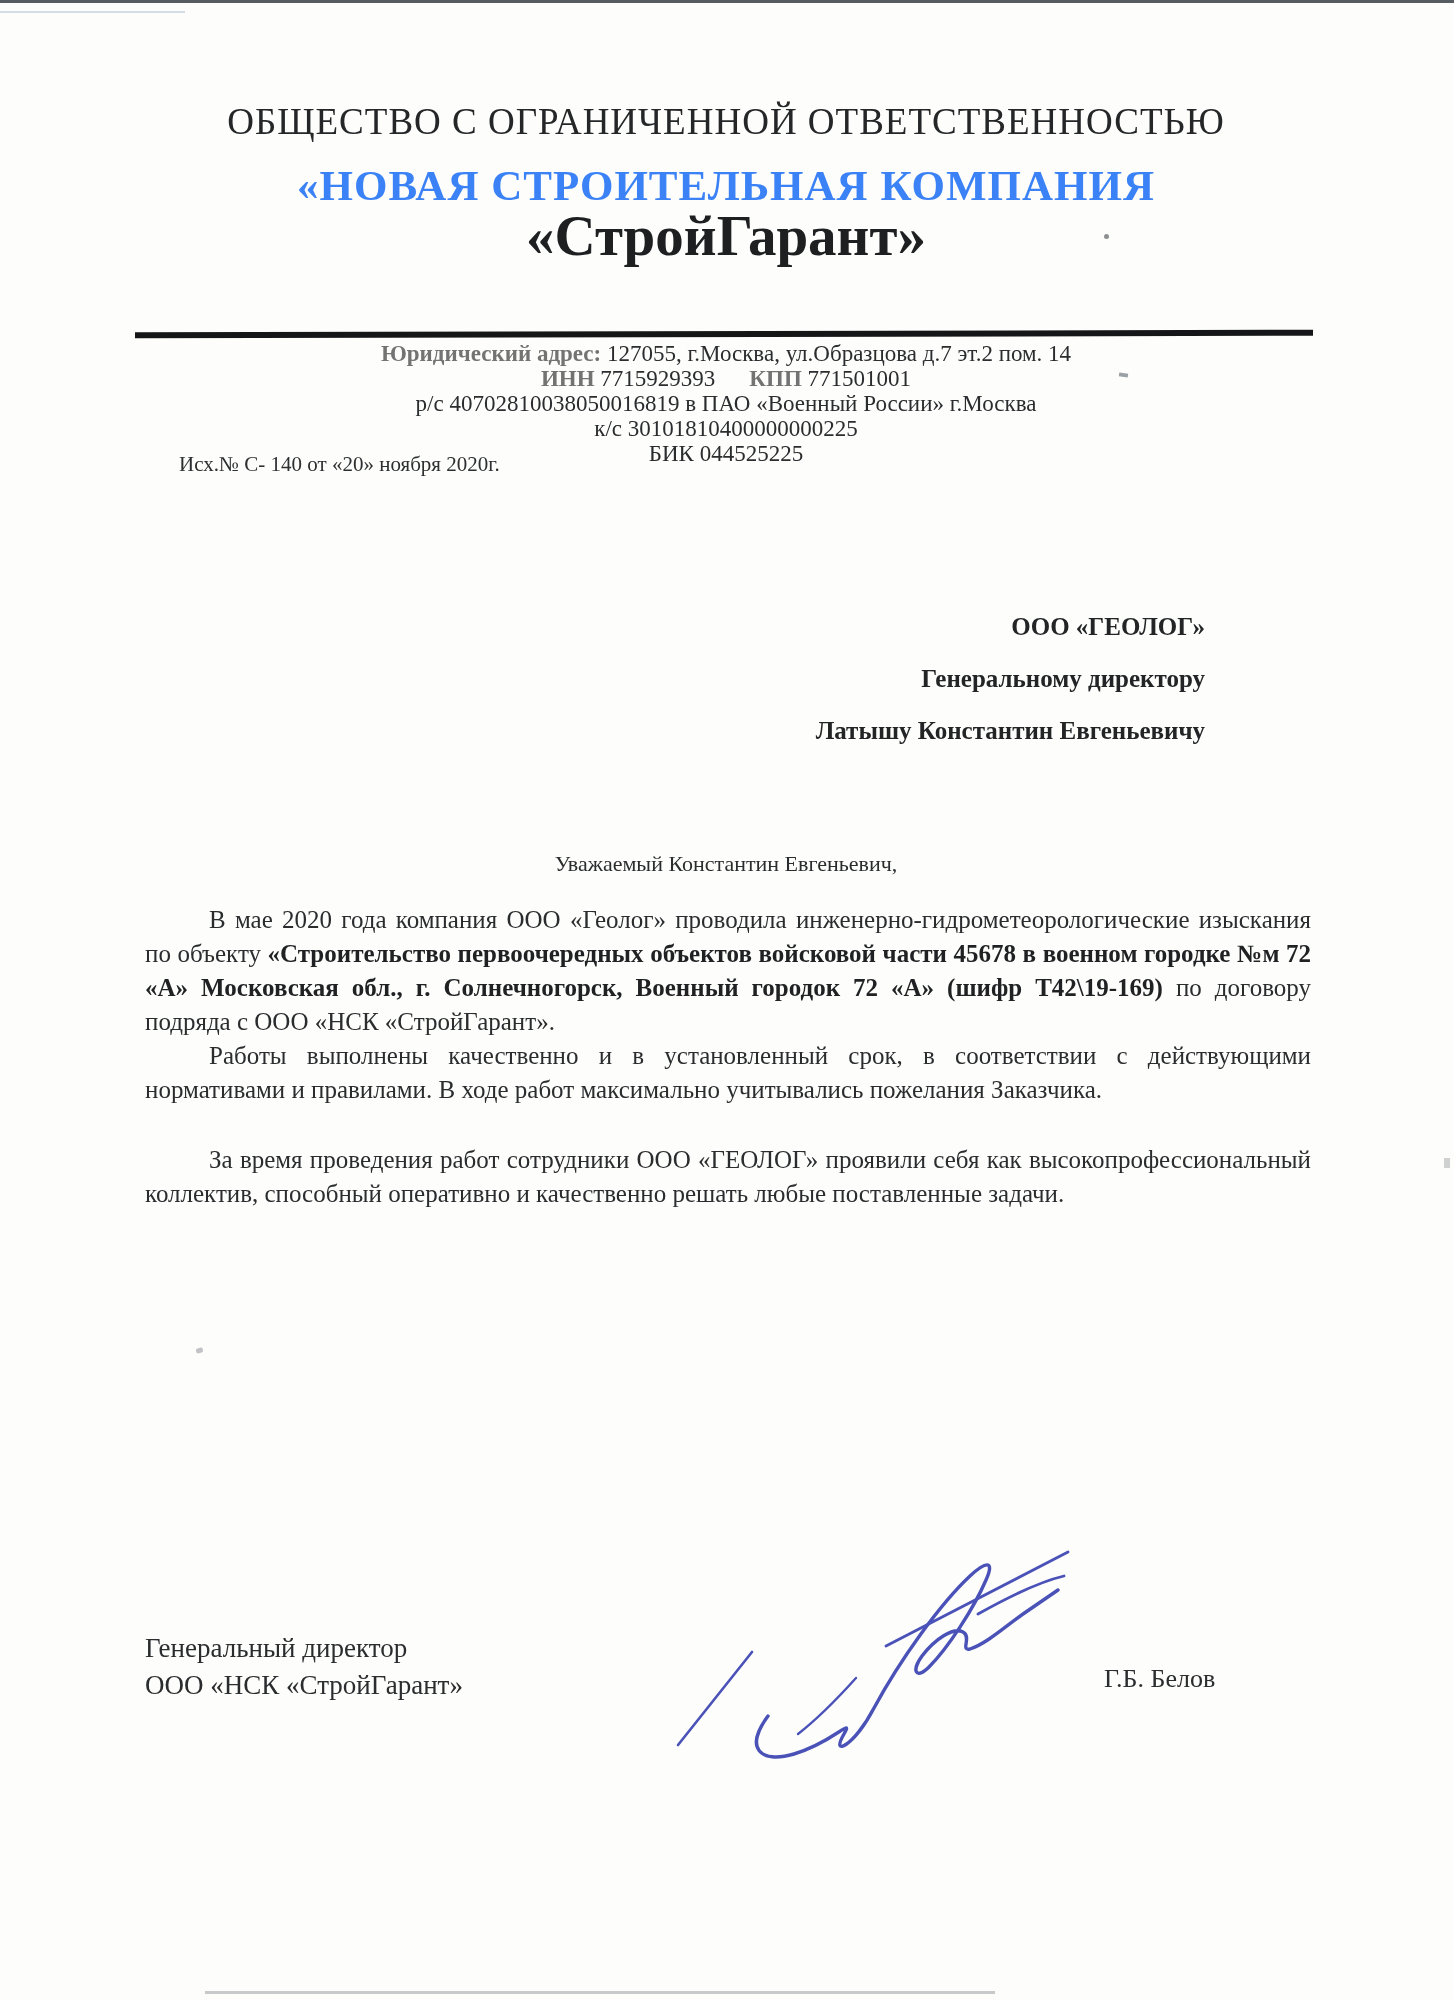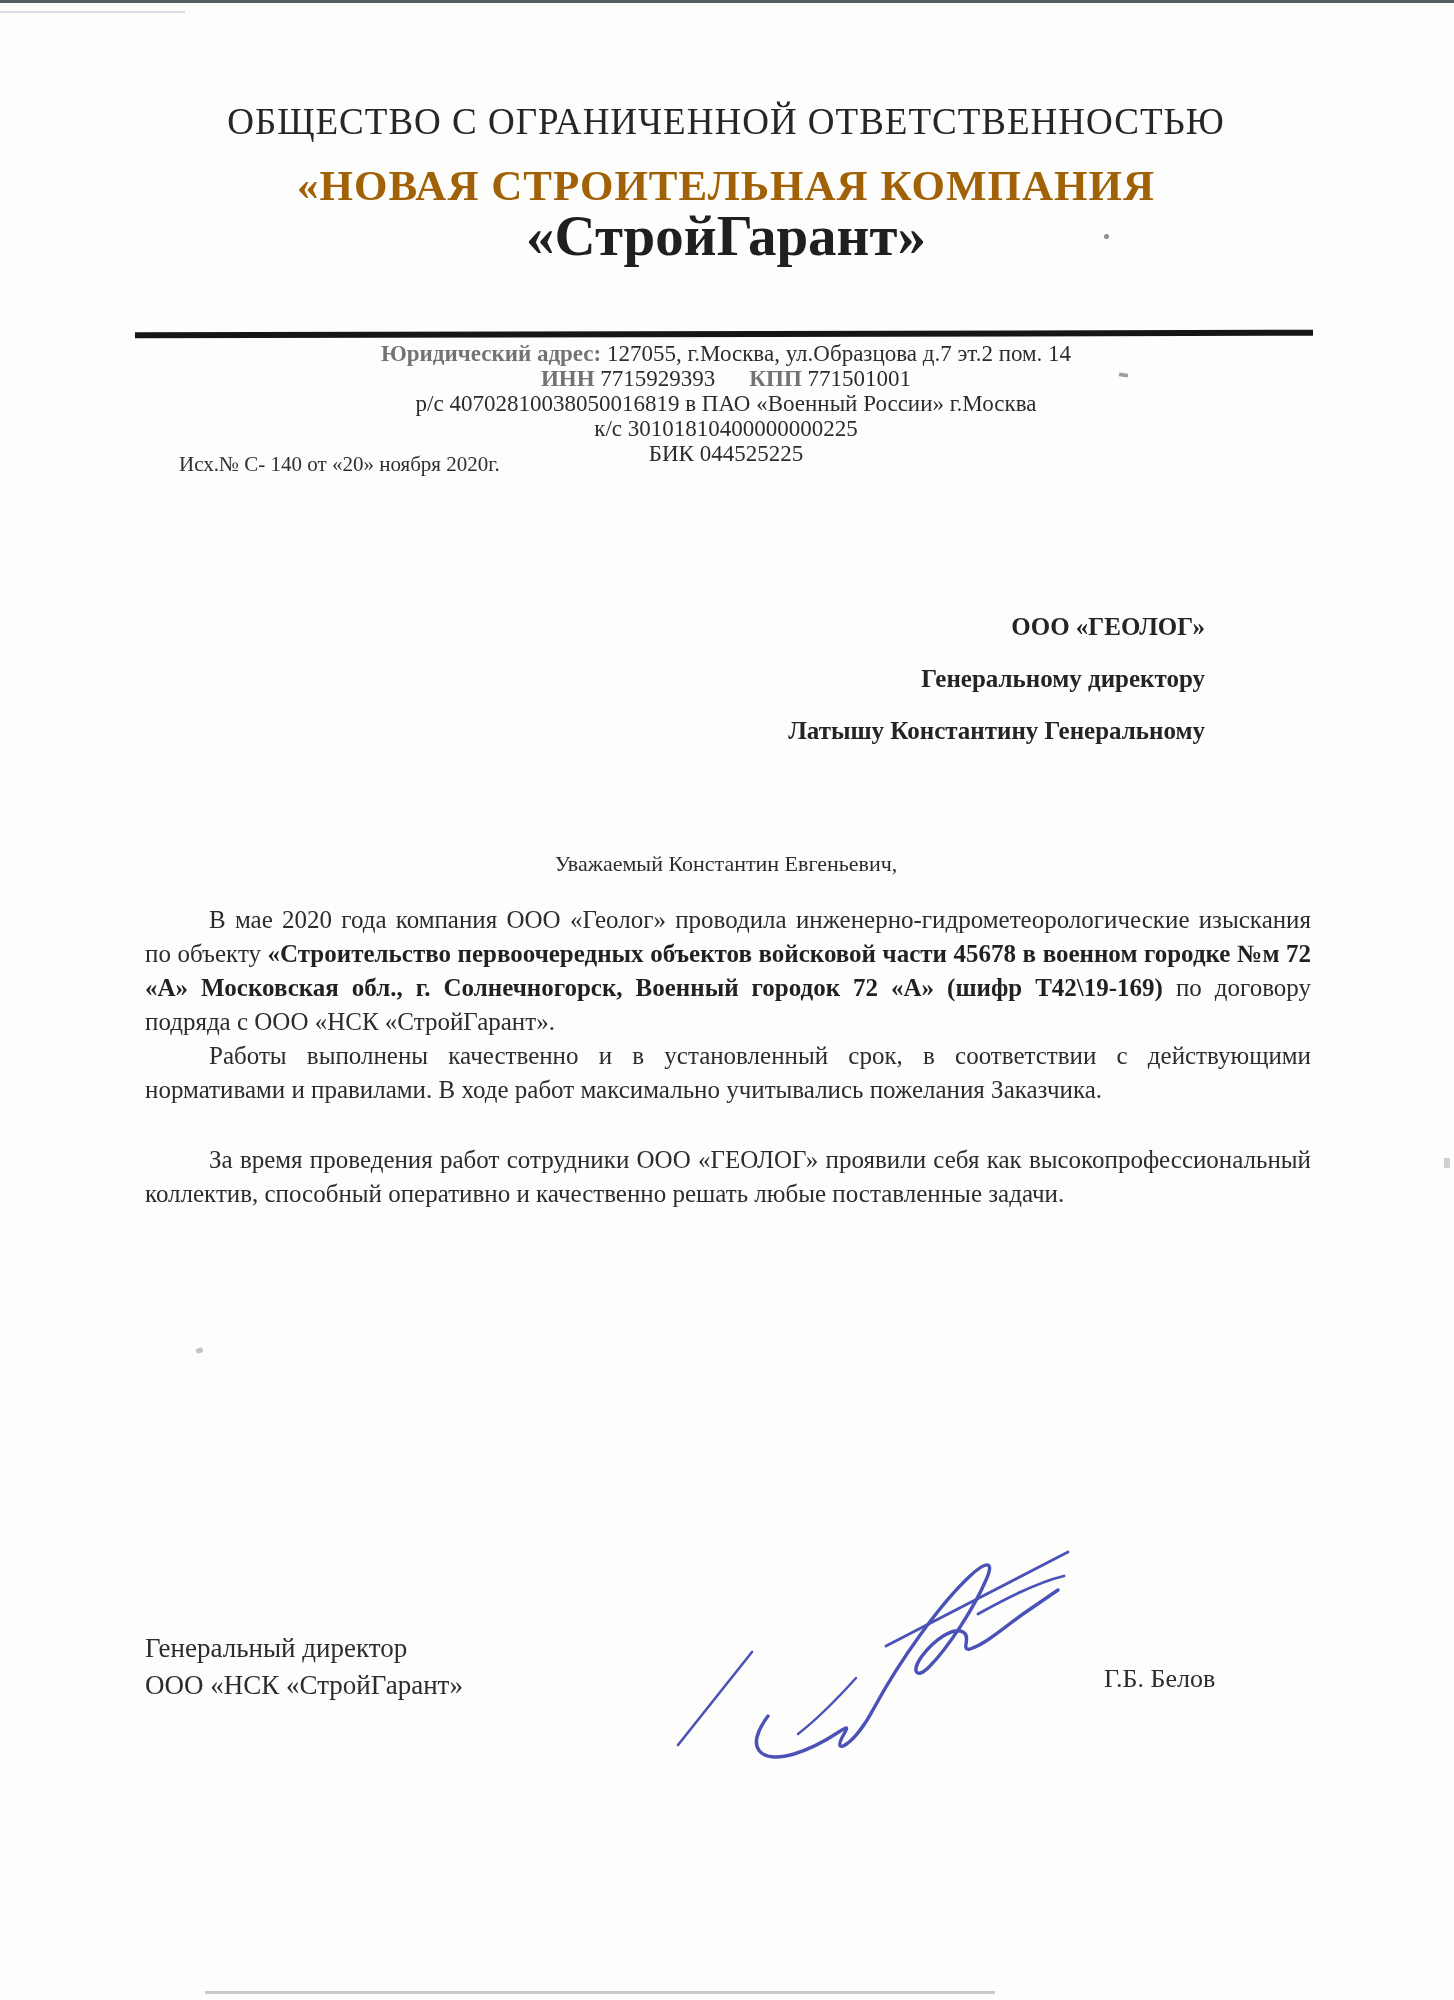--- a/index.html
+++ b/index.html
@@ -20,21 +20,21 @@
   .scan-bottom-line{position:absolute;top:1991px;left:205px;width:790px;height:3px;background:#c8c9ca;}
   .speck1{position:absolute;left:1104px;top:234px;width:5px;height:5px;border-radius:50%;background:#8d8f91;}
   .speck2{position:absolute;left:1119px;top:373px;width:9px;height:4px;background:#9aa0a4;transform:rotate(8deg);}
   .speck3{position:absolute;left:196px;top:1348px;width:7px;height:5px;background:rgba(120,125,130,.45);transform:rotate(-18deg);border-radius:2px;}
   .speck4{position:absolute;left:1444px;top:1158px;width:6px;height:10px;background:rgba(120,125,130,.35);}
 
   
   .org-type{position:absolute;left:135px;top:100px;width:1182px;text-align:center;
     font-size:37px;letter-spacing:1px;white-space:nowrap;color:#242628;}
   .company-1{position:absolute;left:135px;top:161px;width:1182px;text-align:center;
-    font-size:43px;font-weight:bold;letter-spacing:1px;white-space:nowrap;color:#a16207;}
+    font-size:43px;font-weight:bold;letter-spacing:1px;white-space:nowrap;color:#3b82f6;}
   .company-2{position:absolute;left:135px;top:203px;width:1182px;text-align:center;
     font-size:57px;font-weight:bold;white-space:nowrap;color:#1d1f21;}
   .rule{position:absolute;left:135px;top:331px;width:1178px;height:6px;background:#151617;transform:rotate(-0.12deg);}
   .addr-block{position:absolute;left:135px;top:341px;width:1182px;text-align:center;
     font-size:23px;line-height:25px;color:#2a2c2e;}
   .addr-block b{color:#737373;}
   .inn-gap{display:inline-block;width:34px;}
 
   .ref-line{position:absolute;left:179px;top:452px;font-size:21px;white-space:nowrap;color:#2c2e30;}
 
@@ -79,21 +79,21 @@
     <div>р/с 40702810038050016819 в ПАО «Военный России» г.Москва</div>
     <div>к/с 30101810400000000225</div>
     <div>БИК 044525225</div>
   </div>
 
   <div class="ref-line">Исх.№ С- 140  от «20» ноября 2020г.</div>
 
   <div class="recipient">
     <div>ООО «ГЕОЛОГ»</div>
     <div>Генеральному директору</div>
-    <div>Латышу Константину Генеральному</div>
+    <div>Латышу Константин Евгеньевичу</div>
   </div>
 
   <div class="salutation">Уважаемый Константин Евгеньевич,</div>
 
   <div class="body-text">
     <p><span>В мае 2020 года компания ООО «Геолог» проводила инженерно-гидрометеорологические изыскания по объекту </span><b>«Строительство первоочередных объектов войсковой части 45678 в военном городке №м 72 «А» Московская обл., г. Солнечногорск, Военный городок 72 «А» (шифр Т42\19-169)</b><span> по договору подряда с ООО «НСК «СтройГарант».</span></p>
     <p>Работы выполнены качественно и в установленный срок, в соответствии с действующими нормативами и правилами. В ходе работ максимально учитывались пожелания Заказчика.</p>
     <p class="gap">За время проведения работ сотрудники ООО «ГЕОЛОГ» проявили себя как высокопрофессиональный коллектив, способный оперативно и качественно решать любые поставленные задачи.</p>
   </div>
 

